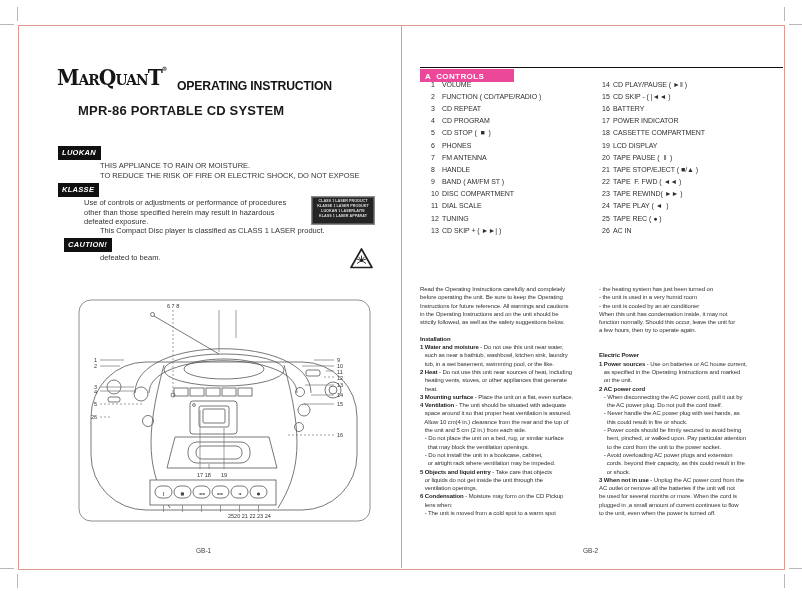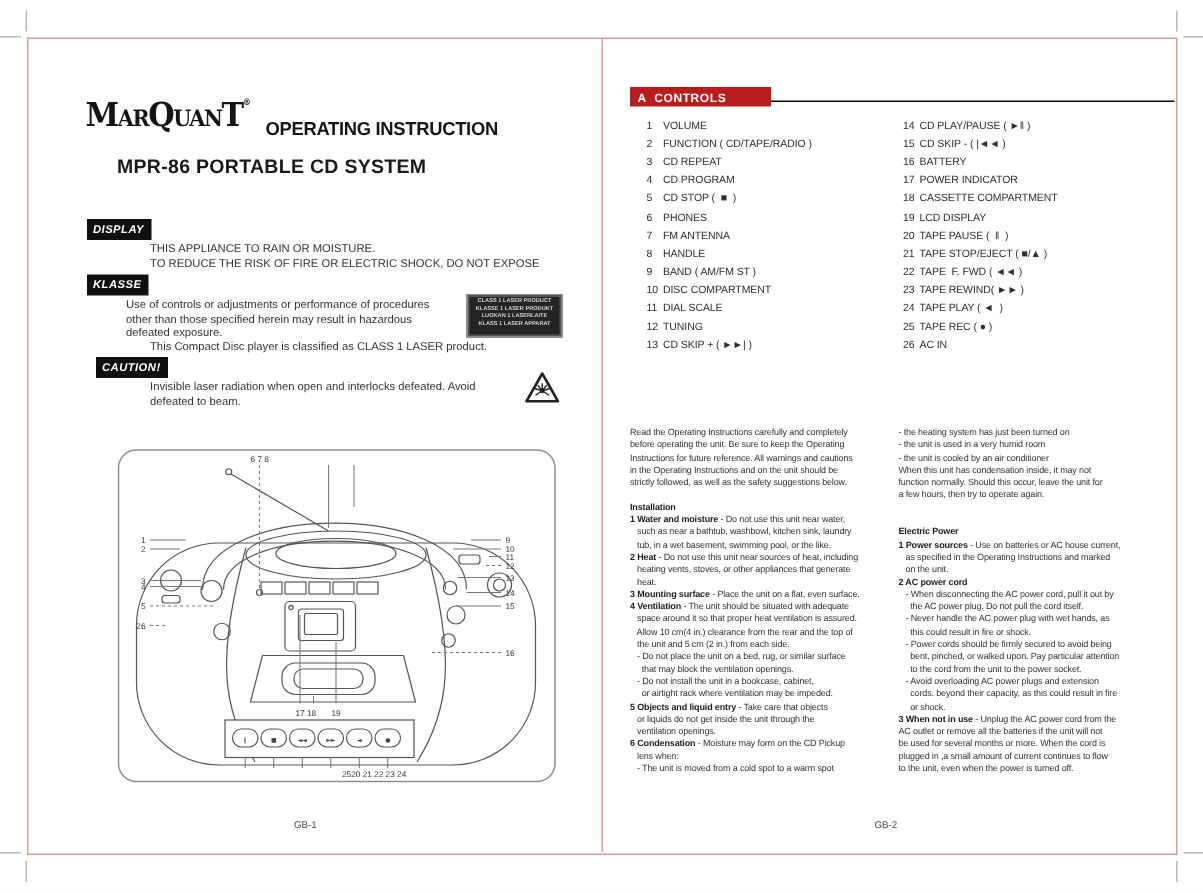--- a/index.html
+++ b/index.html
@@ -20,21 +20,21 @@
          font-size:7.5px;padding:2px 5px 2.5px 4px;letter-spacing:.3px;white-space:pre;}
   .smalltext{position:absolute;font-size:7.5px;line-height:9.5px;color:#333;}
   .smalltext div{white-space:pre;}
   .laser-label{left:311px;top:196px;width:62px;height:27px;background:#242424;border:1px solid #8a8a8a;
                box-shadow:inset 0 0 0 1px #555;overflow:hidden;}
   .laser-scale{transform:scale(.5);transform-origin:0 0;width:200%;padding-top:2px;}
   .lll{font-size:7.5px;line-height:10px;color:#d8d8d8;font-weight:bold;text-align:center;white-space:nowrap;}
   .pagenum{position:absolute;font-size:6.5px;color:#444;}
   
   .sec-head{position:absolute;left:420px;width:363px;height:13px;border-bottom:1.5px solid #101010;}
-  .sec-badge{position:absolute;left:0;top:4px;height:13px;box-sizing:border-box;background:#b91c1c;color:#fff;
+  .sec-badge{position:absolute;left:0;top:15px;height:13px;box-sizing:border-box;background:#ec4899;color:#fff;
              font-weight:bold;font-size:8px;padding:2.5px 8px 0 5px;min-width:94px;letter-spacing:.4px;white-space:pre;}
   
   .ctl-wrap{position:absolute;left:420px;top:78px;width:363px;}
   .ctl-col{position:absolute;top:0;}
   .crow{display:flex;height:12.2px;align-items:center;font-size:7px;color:#2e2e2e;}
   .cnum{min-width:11px;white-space:pre;}
   .clab{white-space:pre;letter-spacing:-.05px;}
   
   .pcol{position:absolute;font-size:6px;line-height:8.3px;letter-spacing:-.1px;color:#333;}
   .pl{white-space:pre;min-height:8.3px;}
@@ -59,21 +59,21 @@
   <div class="crop" style="left:784px;top:574px;width:1px;height:14px"></div>
   <div class="crop" style="left:789px;top:568px;width:13px;height:1px"></div>
 
   <div class="pink-border"></div>
   <div class="fold"></div>
 
   <div class="abs logo"><span>MarQuanT</span><sup>®</sup></div>
   <div class="abs doc-title">OPERATING INSTRUCTION</div>
   <div class="abs model-title">MPR-86 PORTABLE CD SYSTEM</div>
 
-  <div class="badge" style="left:58px;top:146px">DISPLAY</div>
+  <div class="badge" style="left:58px;top:146px">LUOKAN</div>
   <div class="smalltext" style="left:100px;top:161px">
 
   <div>THIS APPLIANCE TO RAIN OR MOISTURE.</div>
       <div>TO REDUCE THE RISK OF FIRE OR ELECTRIC SHOCK, DO NOT EXPOSE</div>
     </div>
 
   <div class="badge" style="left:58px;top:183px">KLASSE</div>
   <div class="smalltext" style="left:84px;top:198px">
 
   <div>Use of controls or adjustments or performance of procedures</div>
@@ -91,21 +91,20 @@
       </div>
   </div>
 
   <div class="smalltext" style="left:100px;top:226px">
     <div>This Compact Disc player is classified as CLASS 1 LASER product.</div>
   </div>
 
   <div class="badge" style="left:64px;top:238px">CAUTION!</div>
   <div class="smalltext" style="left:100px;top:253px">
 
-  <div>Invisible laser radiation when open and interlocks defeated. Avoid</div>
       <div>defeated to beam.</div>
     </div>
 
   <svg class="abs laser-tri" width="25" height="23" viewBox="0 0 25 23">
     <path d="M12.5,2 L23,20.5 L2,20.5 Z" fill="none" stroke="#222" stroke-width="1.7" stroke-linejoin="round"></path>
     <g stroke="#222" stroke-width="0.9">
       <circle cx="12.5" cy="13.5" r="1.6" fill="#222" stroke="none"></circle>
       <line x1="12.5" y1="13.5" x2="12.5" y2="8.5"></line>
       <line x1="12.5" y1="13.5" x2="8" y2="16.5"></line>
       <line x1="12.5" y1="13.5" x2="17" y2="16.5"></line>

